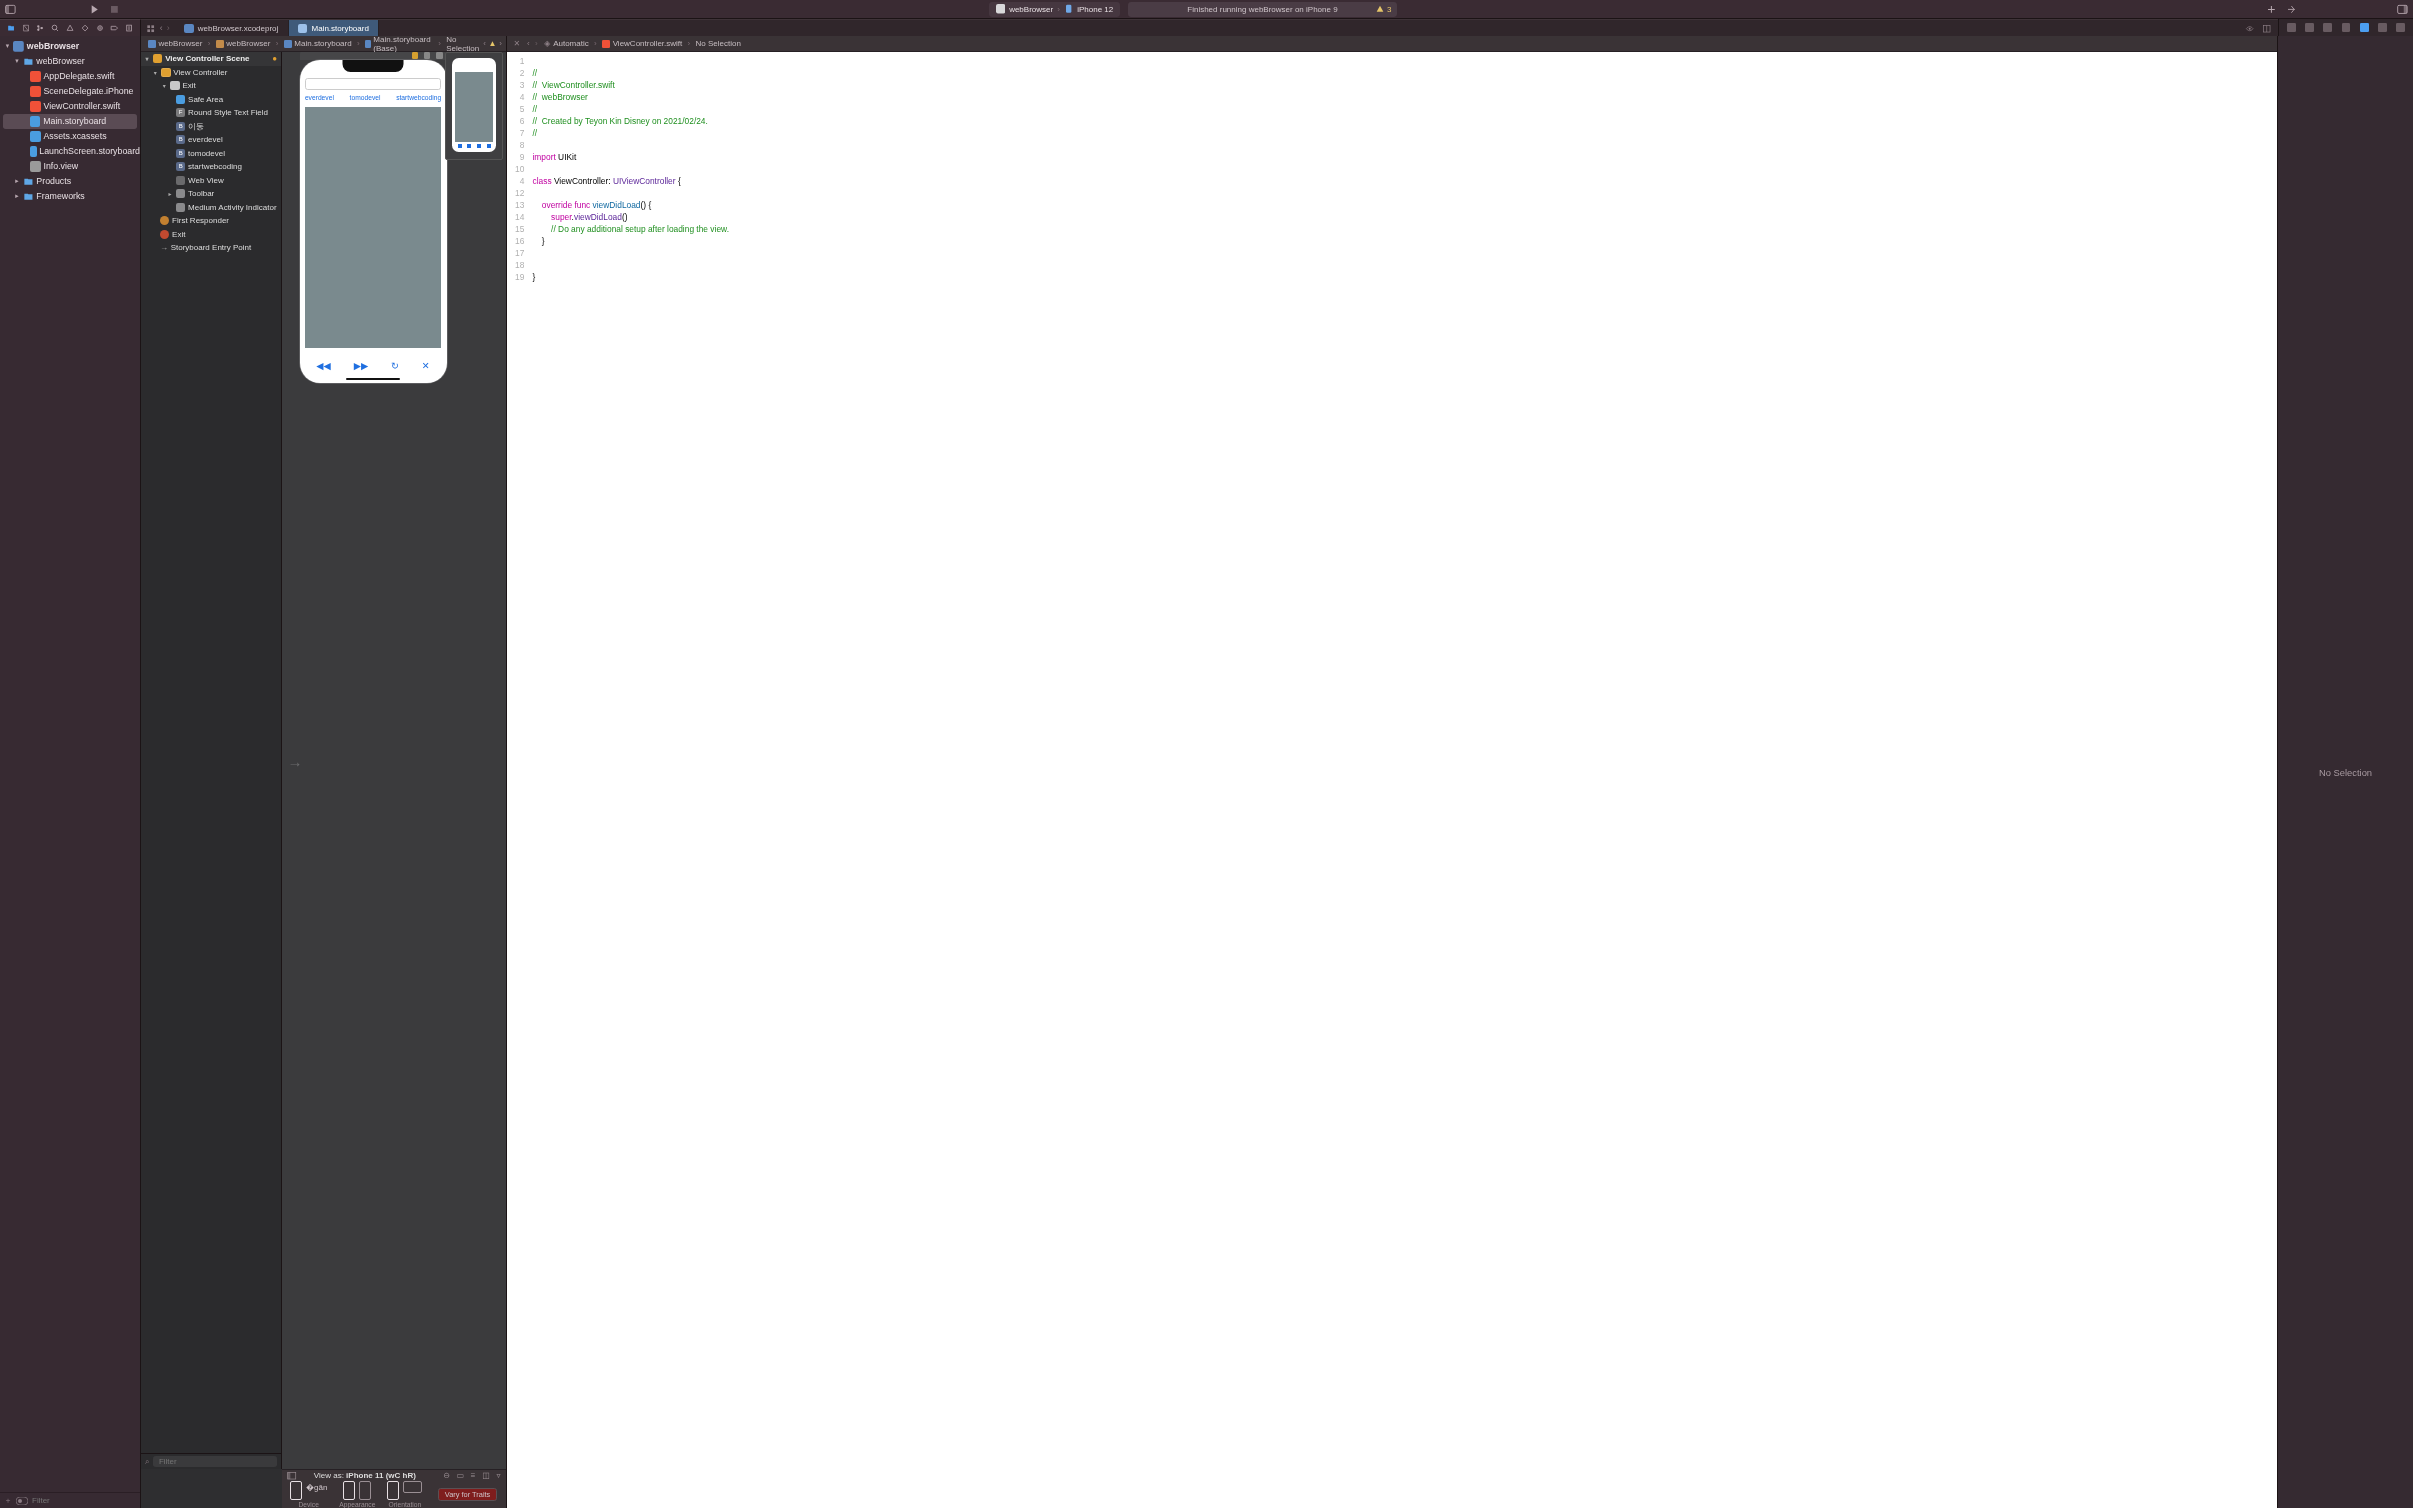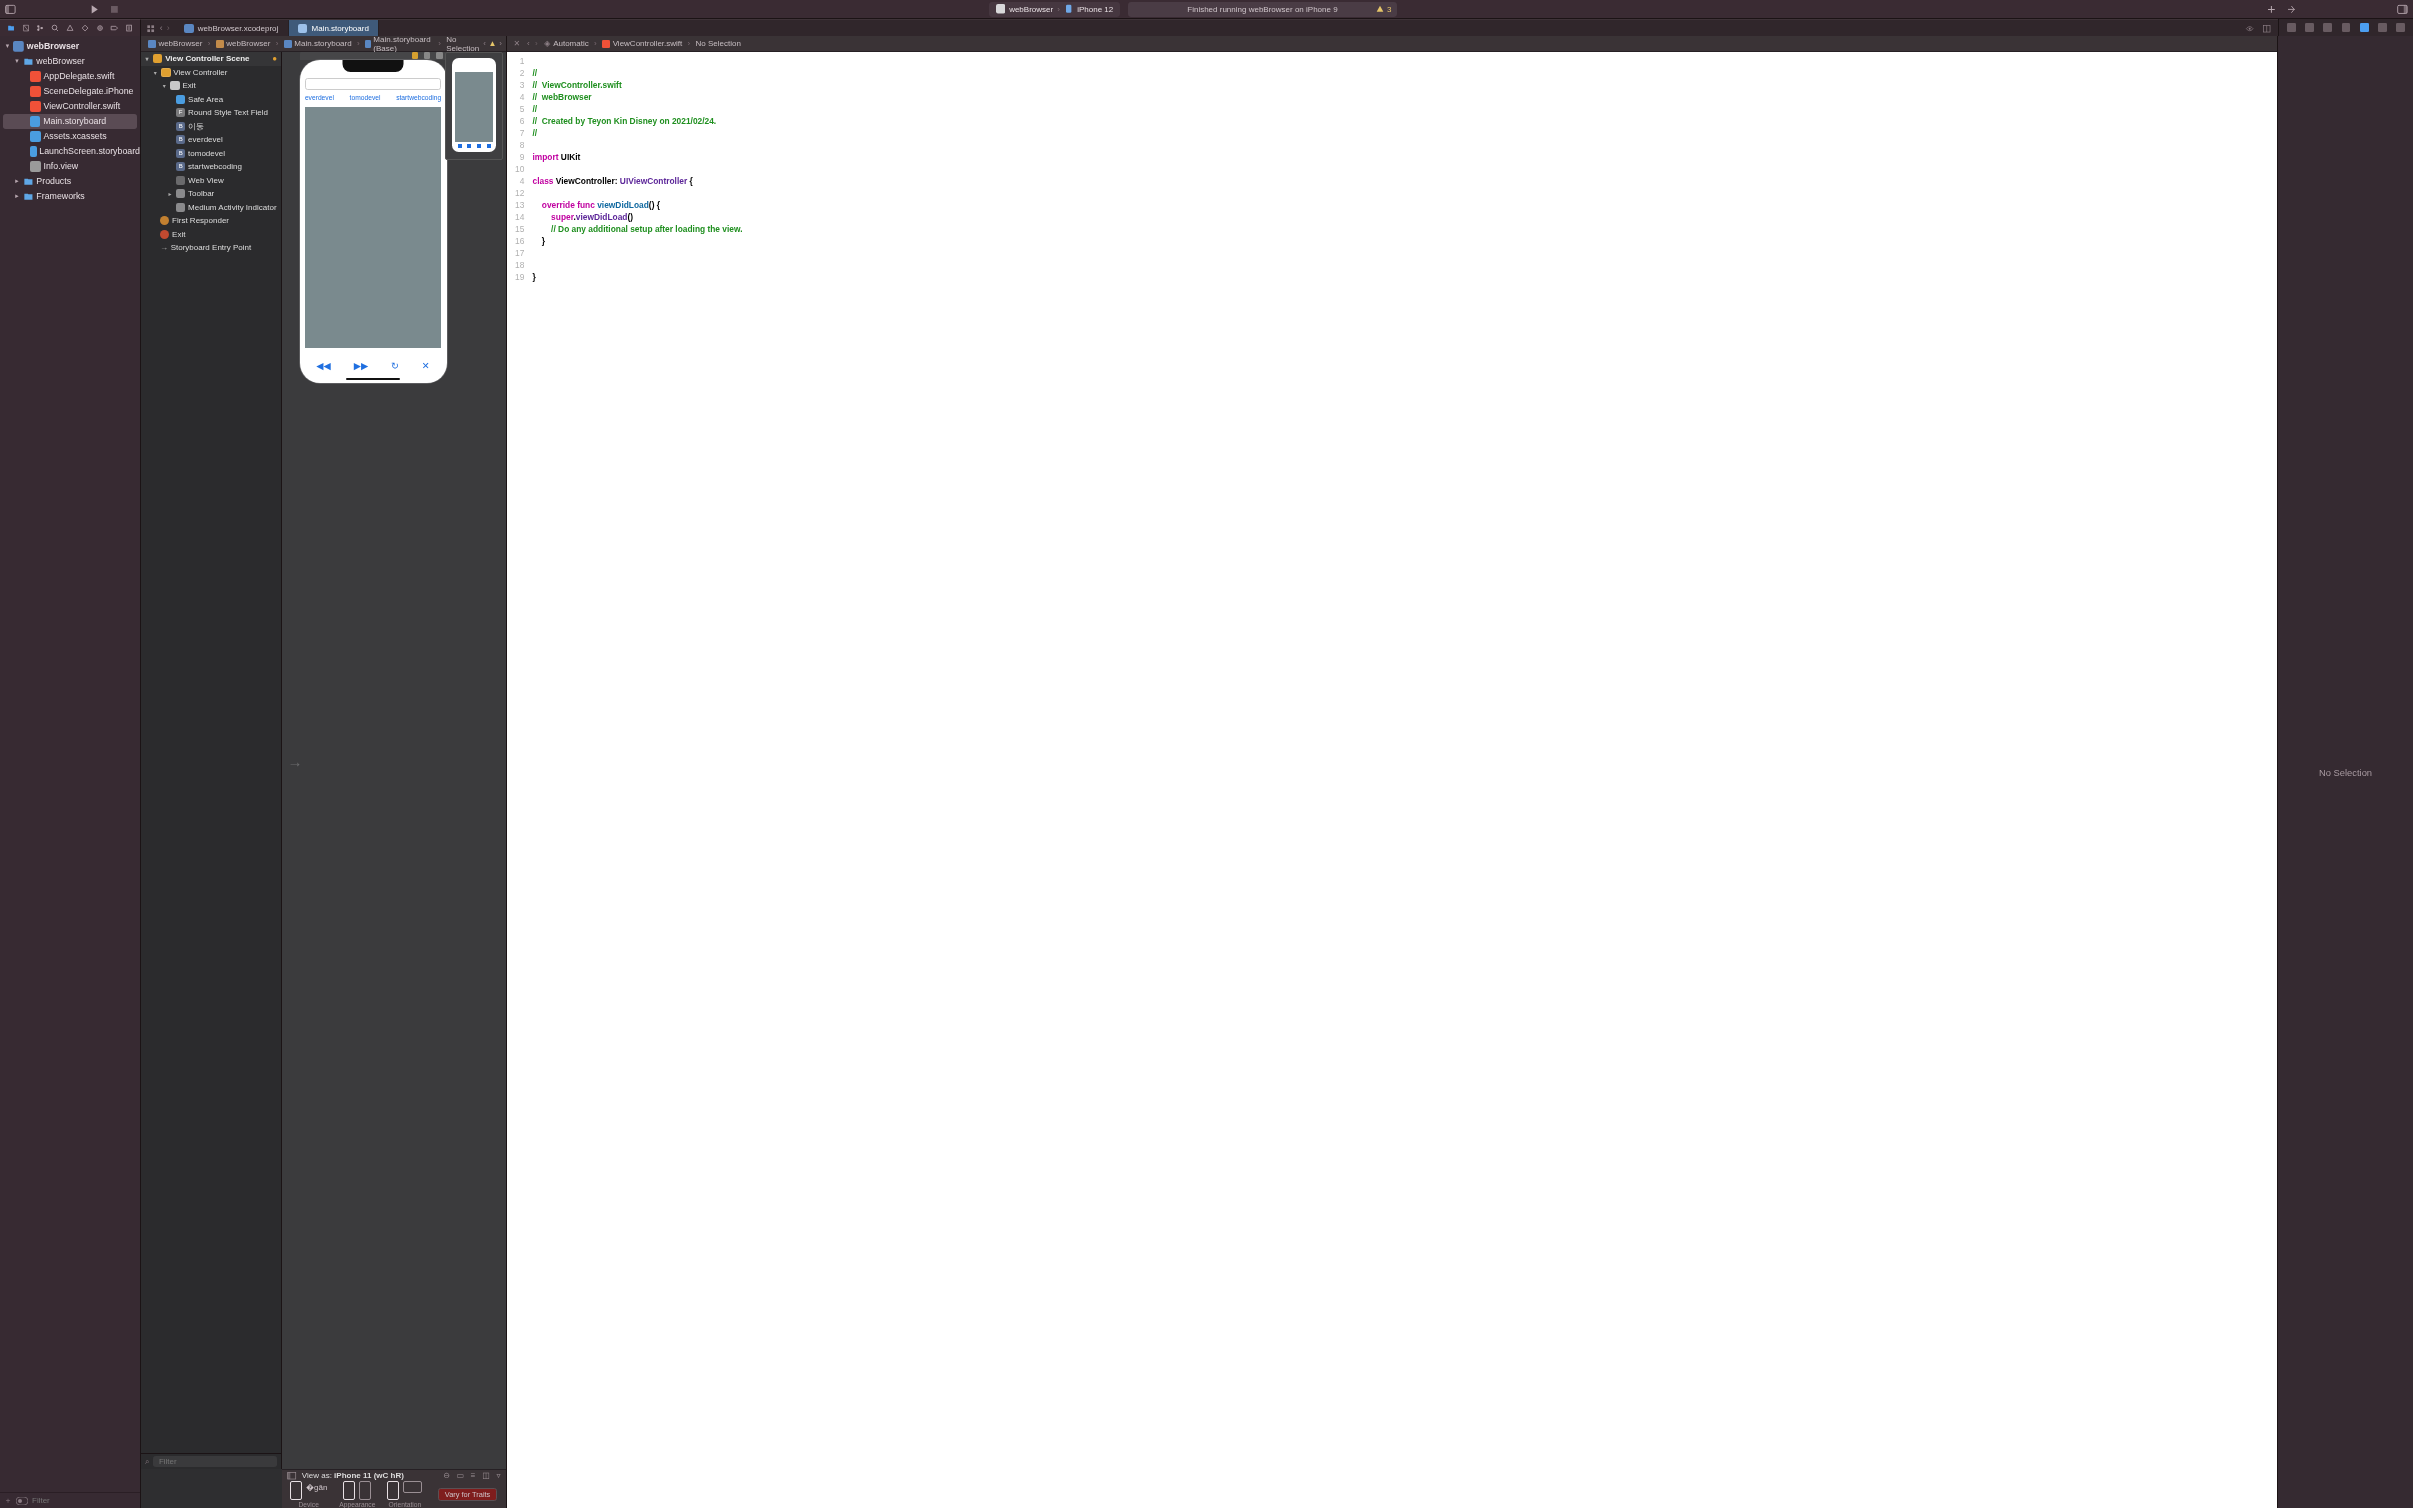--- a/index.html
+++ b/index.html
@@ -102,39 +102,39 @@
 
 
 .minimap { position:absolute; right:2.7px; top:0px; width:58px; height:108px; background:#3f3f41; border:0.7px solid #555; border-radius:2px; padding:5.4px; }
 .minimap .mini-phone { width:44px; height:94px; margin:0 auto; background:#fff; border-radius:6.7px; position:relative; overflow:hidden; }
 .minimap .mini-phone .mwv { position:absolute; top:13.5px; left:2.7px; right:2.7px; bottom:10.8px; background:#7a8a8e; }
 .minimap .mini-phone .mtb { position:absolute; bottom:2.7px; left:2.7px; right:2.7px; height:5.4px; display:flex; justify-content:space-around; }
 .minimap .mini-phone .mtb span { width:4px; height:4px; background:#1f6fe0; }
 
 
 .devicebar { position:absolute; left:141px; right:0; bottom:0; height:39px; background:#3a3336; border-top:0.7px solid #262024; display:flex; flex-direction:column; }
-.devicebar .viewas { height:15px; display:flex; align-items:center; padding:0 5.4px; gap:5px; color:#cfc5ca; font-size:8px; }
+.devicebar .viewas { height:15px; display:flex; align-items:center; padding:0 5.4px; gap:17px; color:#cfc5ca; font-size:8px; }
 .devicebar .viewas .lbl { color:#ddd; }
 .devicebar .viewas .right { margin-left:auto; display:flex; gap:6.7px; color:#9a8f94; }
 .devicebar .devrow { flex:1; display:flex; align-items:center; gap:12px; padding:0 8px; }
 .devicebar .devgroup { display:flex; flex-direction:column; align-items:center; gap:1.3px; color:#9a8f94; font-size:6.7px; }
 .devicebar .devgroup .boxes { display:flex; gap:4px; }
 .devicebar .devgroup .dbox { width:12px; height:19px; border:1px solid #9a8f94; border-radius:2px; }
 .devicebar .devgroup .dbox.sel { border-color:#e8e0e4; }
 .devicebar .devgroup .dbox.land { width:19px; height:12px; }
 .devicebar .devgroup .stepper { color:#cfc5ca; font-size:8px; }
 .devicebar .vary { font-size:7.4px; background:#7f1d1d; border:0.7px solid #5a5054; border-radius:2.7px; padding:1.3px 5.4px; color:#cfc5ca; margin-left:4px; }
 
 
 .source { flex:1; background:#ffffff; display:flex; flex-direction:column; border-right:0.7px solid #1b1315; min-width:202px; }
 .source .jumpbar { background:#3a3336; color:#c5bcc0; border-bottom:0.7px solid #262024; padding-left:2.7px; }
 .source .jumpbar .chev { color:#7a6a72; }
 .source .code { flex:1; display:flex; font-family: "SF Mono", Menlo, monospace; font-size:8.4px; line-height:12px; background:#fff; overflow:auto; }
 .source .gutter { width:23px; text-align:right; color:#b0b0b0; padding:2.7px 5.4px 2.7px 0; background:#fff; user-select:none; }
-.source .codelines { flex:1; padding:2.7px 0 2.7px 2.7px; color:#222; white-space:pre;font-weight:bold; }
+.source .codelines { flex:1; padding:2.7px 0 2.7px 2.7px; color:#222; white-space:pre; }
 .tok-comment { color:#1f8f1f; }
 .tok-keyword { color:#c000a0; }
 .tok-type { color:#5c2699; }
 .tok-ident { color:#0f68a0; }
 .tok-plain { color:#000; }
 
 
 .inspector { width:135px; background:#352a31; display:flex; align-items:center; justify-content:center; color:#a89aa1; font-size:9.4px; }
 
 

